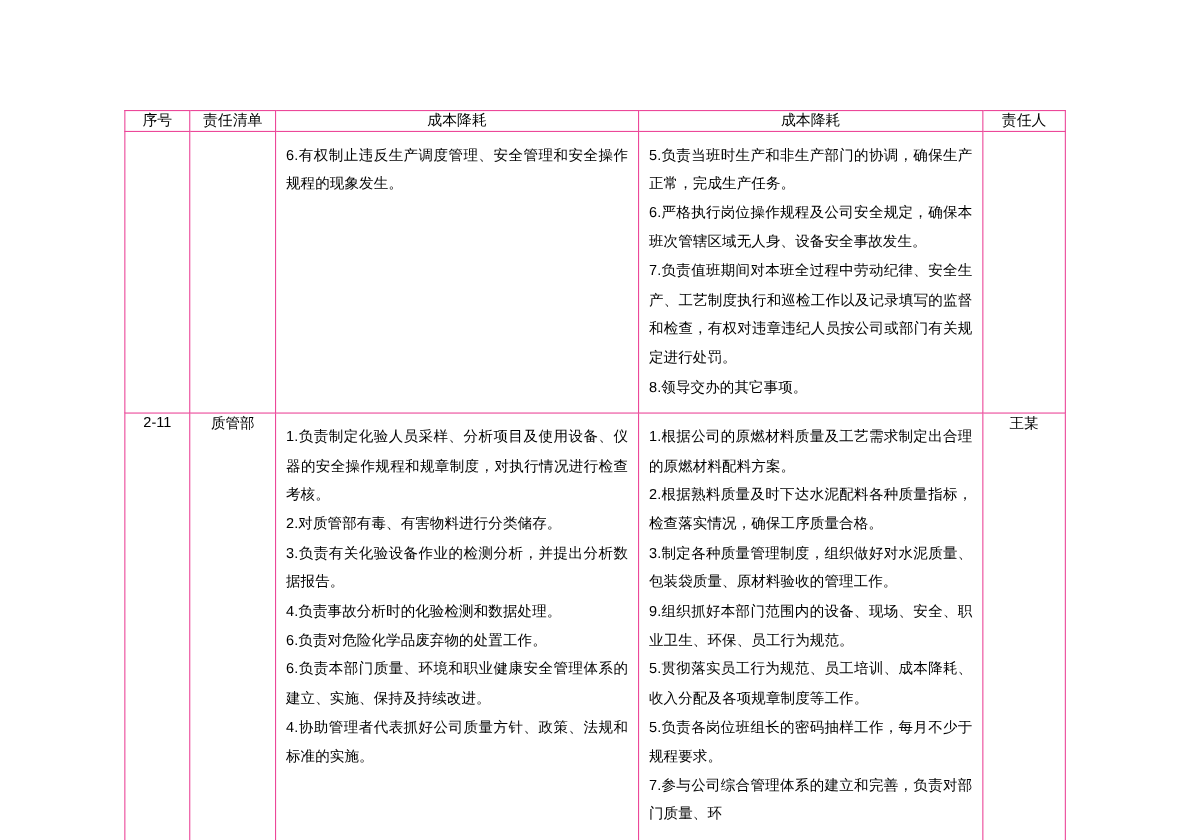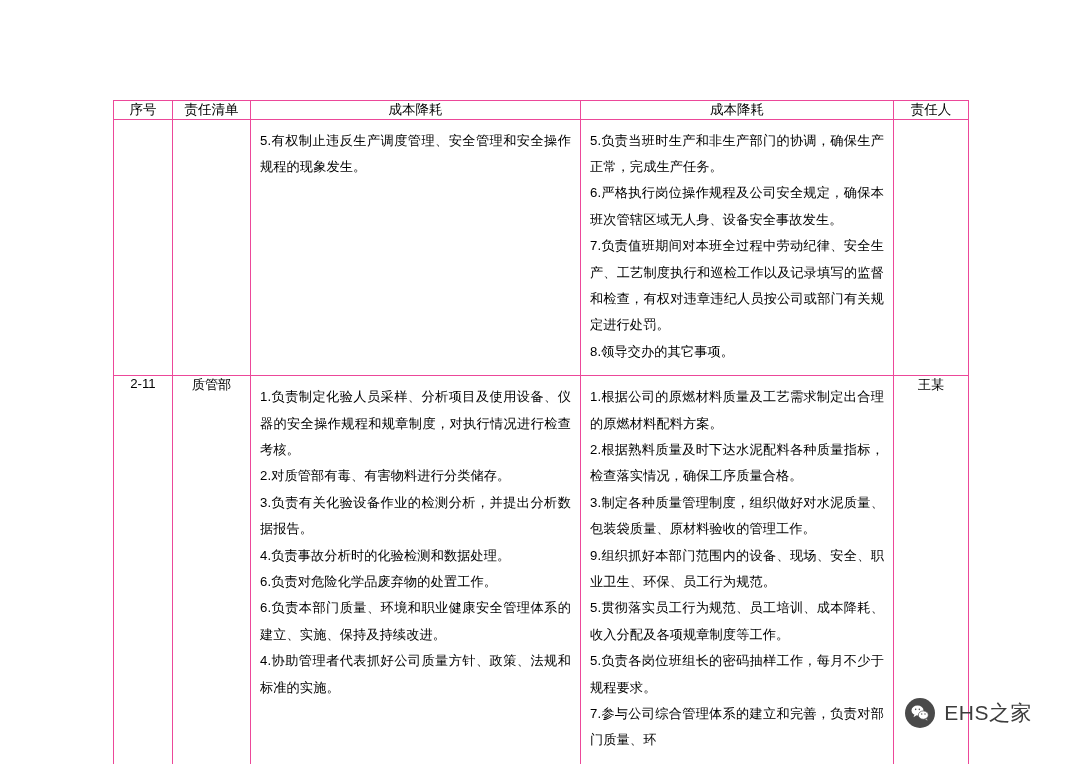--- a/index.html
+++ b/index.html
@@ -114,21 +114,21 @@
         <th class="hdr-cell">成本降耗</th>
         <th class="hdr-cell">责任人</th>
       </tr>
     </thead>
     <tbody>
       <tr>
         <td class="cell-center vcenter"></td>
         <td class="cell-center vcenter"></td>
         <td>
           <div class="cell-text">
-            <p class="para">5.有权制止违反生产调度管理、安全管理和安全操作规程的现象发生。</p>
+            <p class="para">6.有权制止违反生产调度管理、安全管理和安全操作规程的现象发生。</p>
           </div>
         </td>
         <td>
           <div class="cell-text">
             <p class="para">5.负责当班时生产和非生产部门的协调，确保生产正常，完成生产任务。</p>
             <p class="para">6.严格执行岗位操作规程及公司安全规定，确保本班次管辖区域无人身、设备安全事故发生。</p>
             <p class="para">7.负责值班期间对本班全过程中劳动纪律、安全生产、工艺制度执行和巡检工作以及记录填写的监督和检查，有权对违章违纪人员按公司或部门有关规定进行处罚。</p>
             <p class="para">8.领导交办的其它事项。</p>
           </div>
         </td>
@@ -157,29 +157,14 @@
             <p class="para">5.贯彻落实员工行为规范、员工培训、成本降耗、收入分配及各项规章制度等工作。</p>
             <p class="para">5.负责各岗位班组长的密码抽样工作，每月不少于规程要求。</p>
             <p class="para">7.参与公司综合管理体系的建立和完善，负责对部门质量、环</p>
           </div>
         </td>
         <td class="cell-center vcenter">王某</td>
       </tr>
     </tbody>
   </table>
 
-  <div class="watermark">
-    <div class="wm-badge">
-      <svg width="20" height="20" viewBox="0 0 24 24" aria-hidden="true">
-        <ellipse cx="9" cy="9" rx="7.2" ry="6" fill="#ffffff"></ellipse>
-        <polygon points="5.5,13.5 4.2,17 7.8,14.8" fill="#ffffff"></polygon>
-        <ellipse cx="16" cy="14.5" rx="6" ry="5" fill="#ffffff" stroke="#4a4a4a" stroke-width="0.8"></ellipse>
-        <polygon points="20,18.5 21.3,21.2 17.8,19.4" fill="#ffffff" stroke="#4a4a4a" stroke-width="0.6"></polygon>
-        <circle cx="6.8" cy="7.6" r="0.95" fill="#4a4a4a"></circle>
-        <circle cx="11.2" cy="7.6" r="0.95" fill="#4a4a4a"></circle>
-        <circle cx="14.1" cy="13.2" r="0.8" fill="#4a4a4a"></circle>
-        <circle cx="18" cy="13.2" r="0.8" fill="#4a4a4a"></circle>
-      </svg>
-    </div>
-    <div class="wm-text">EHS之家</div>
-  </div>
 
 </div>
 
 </body></html>

